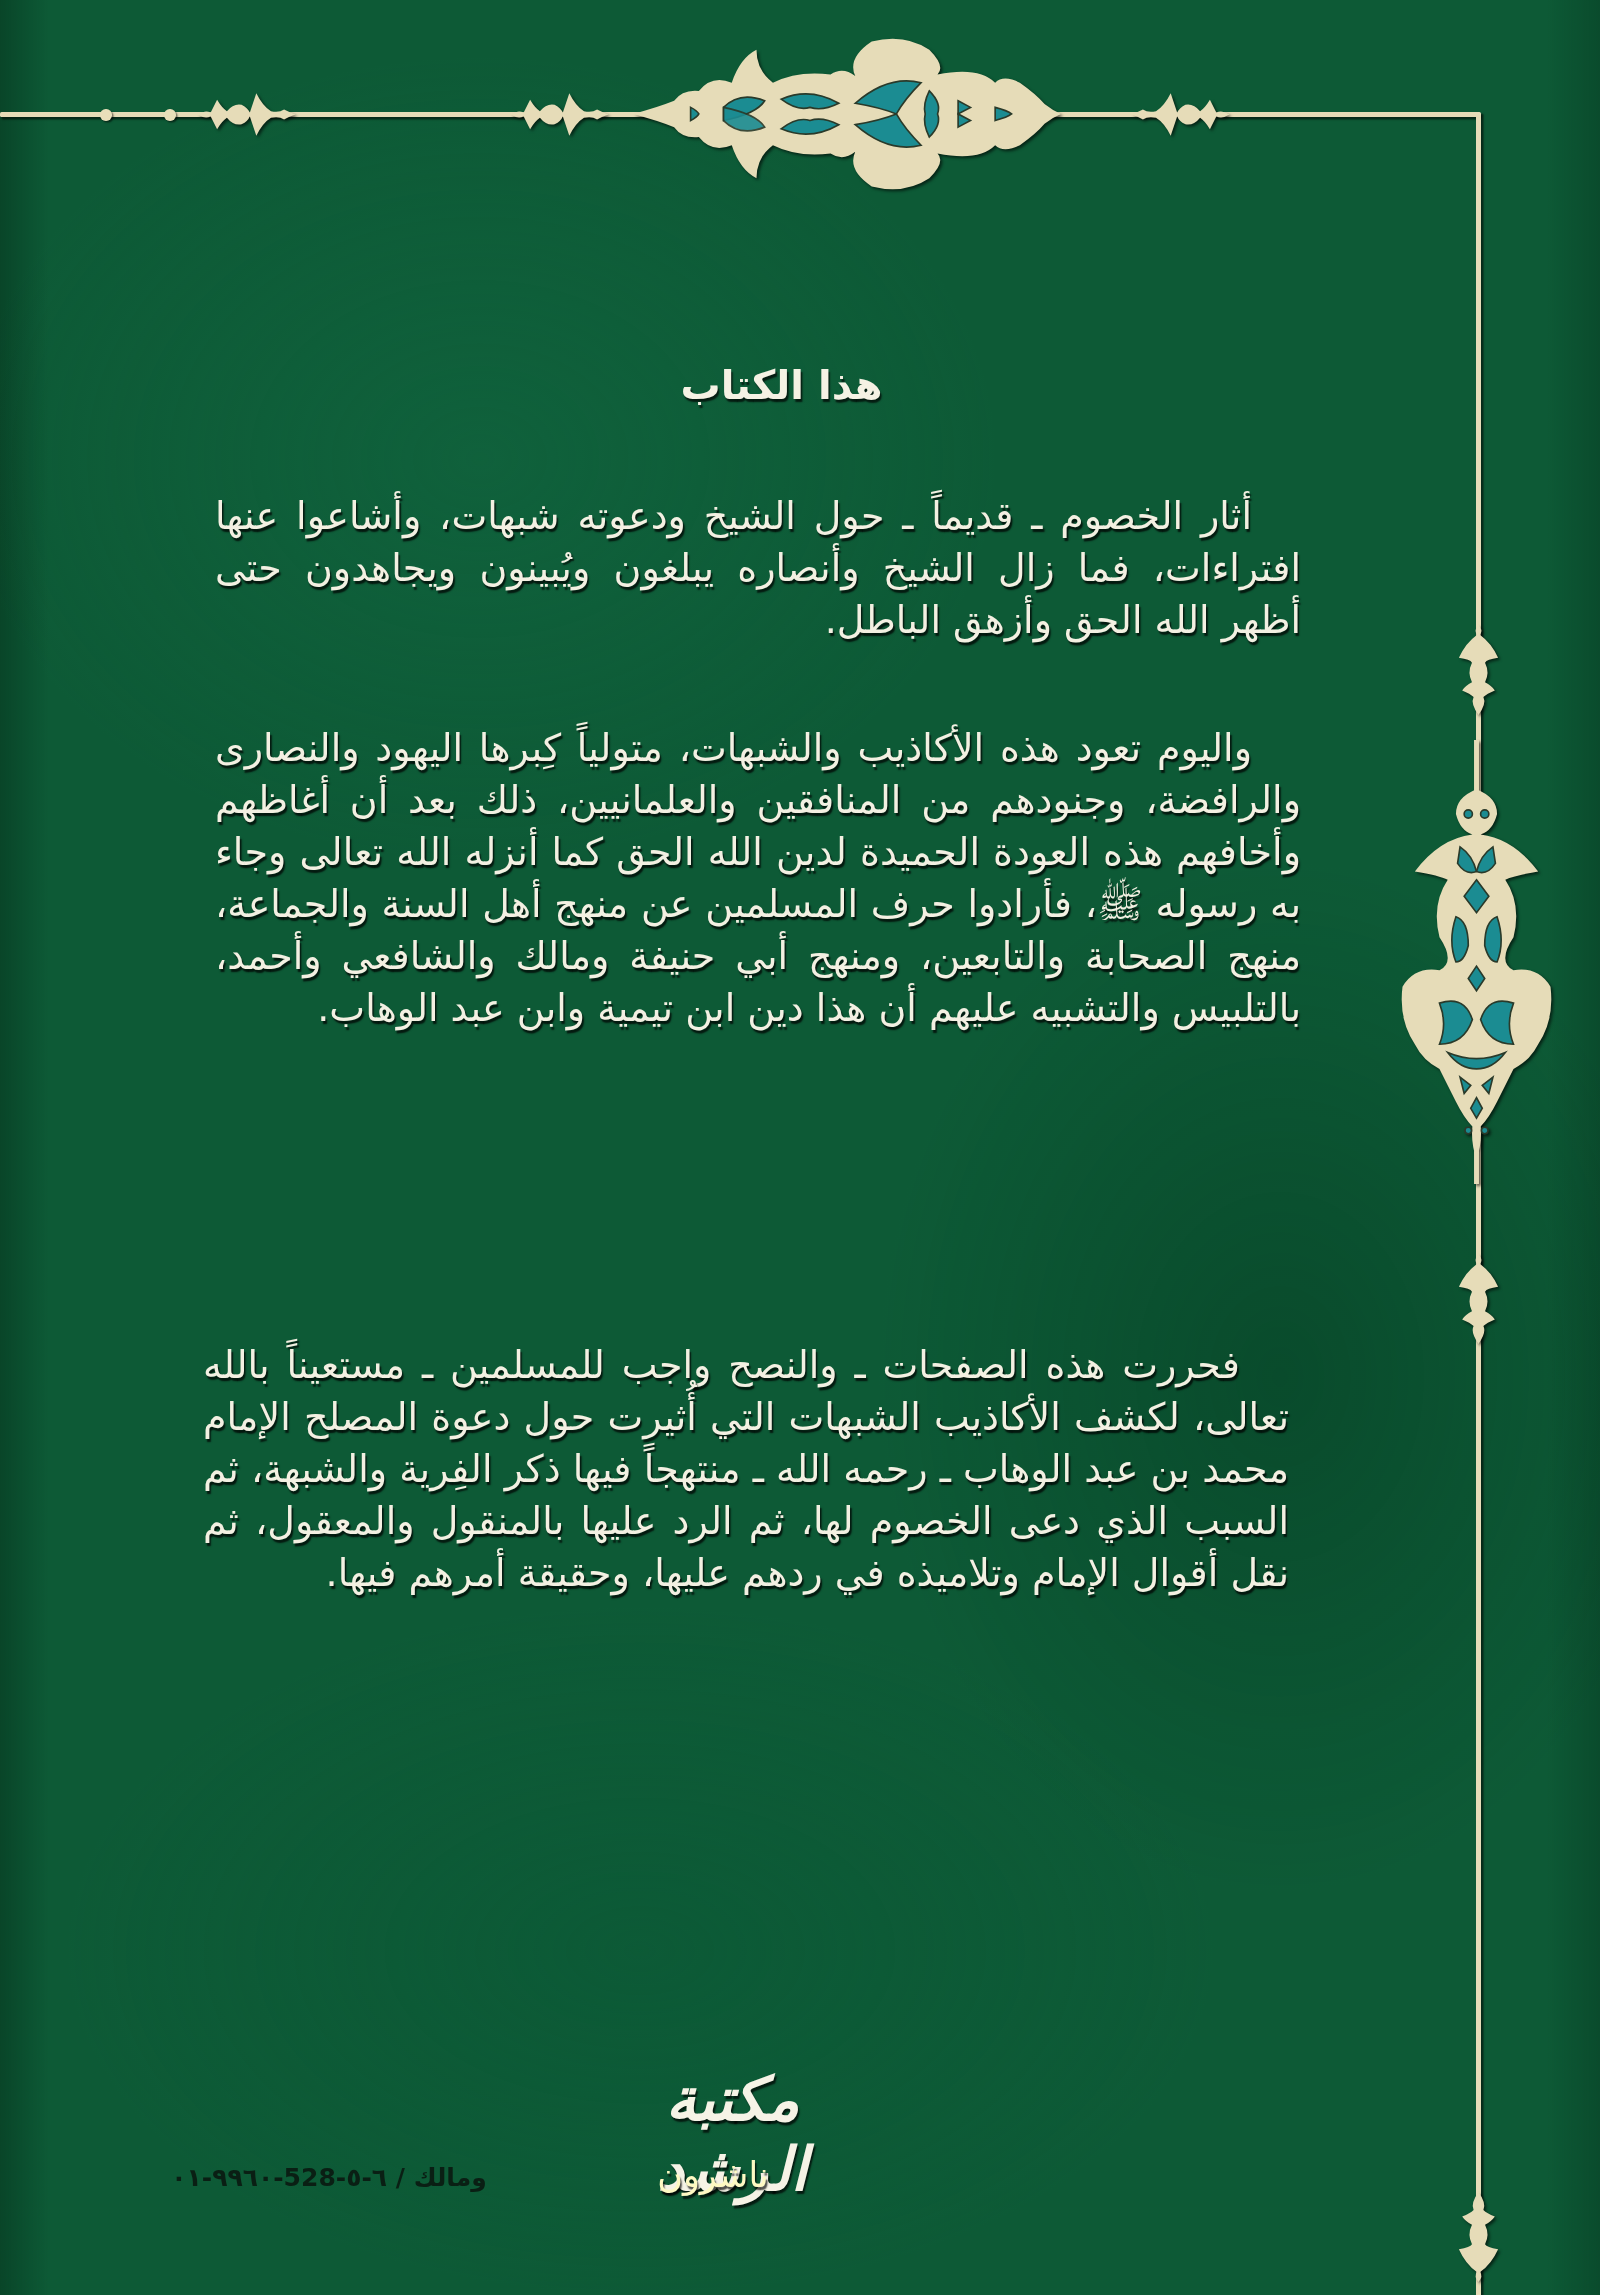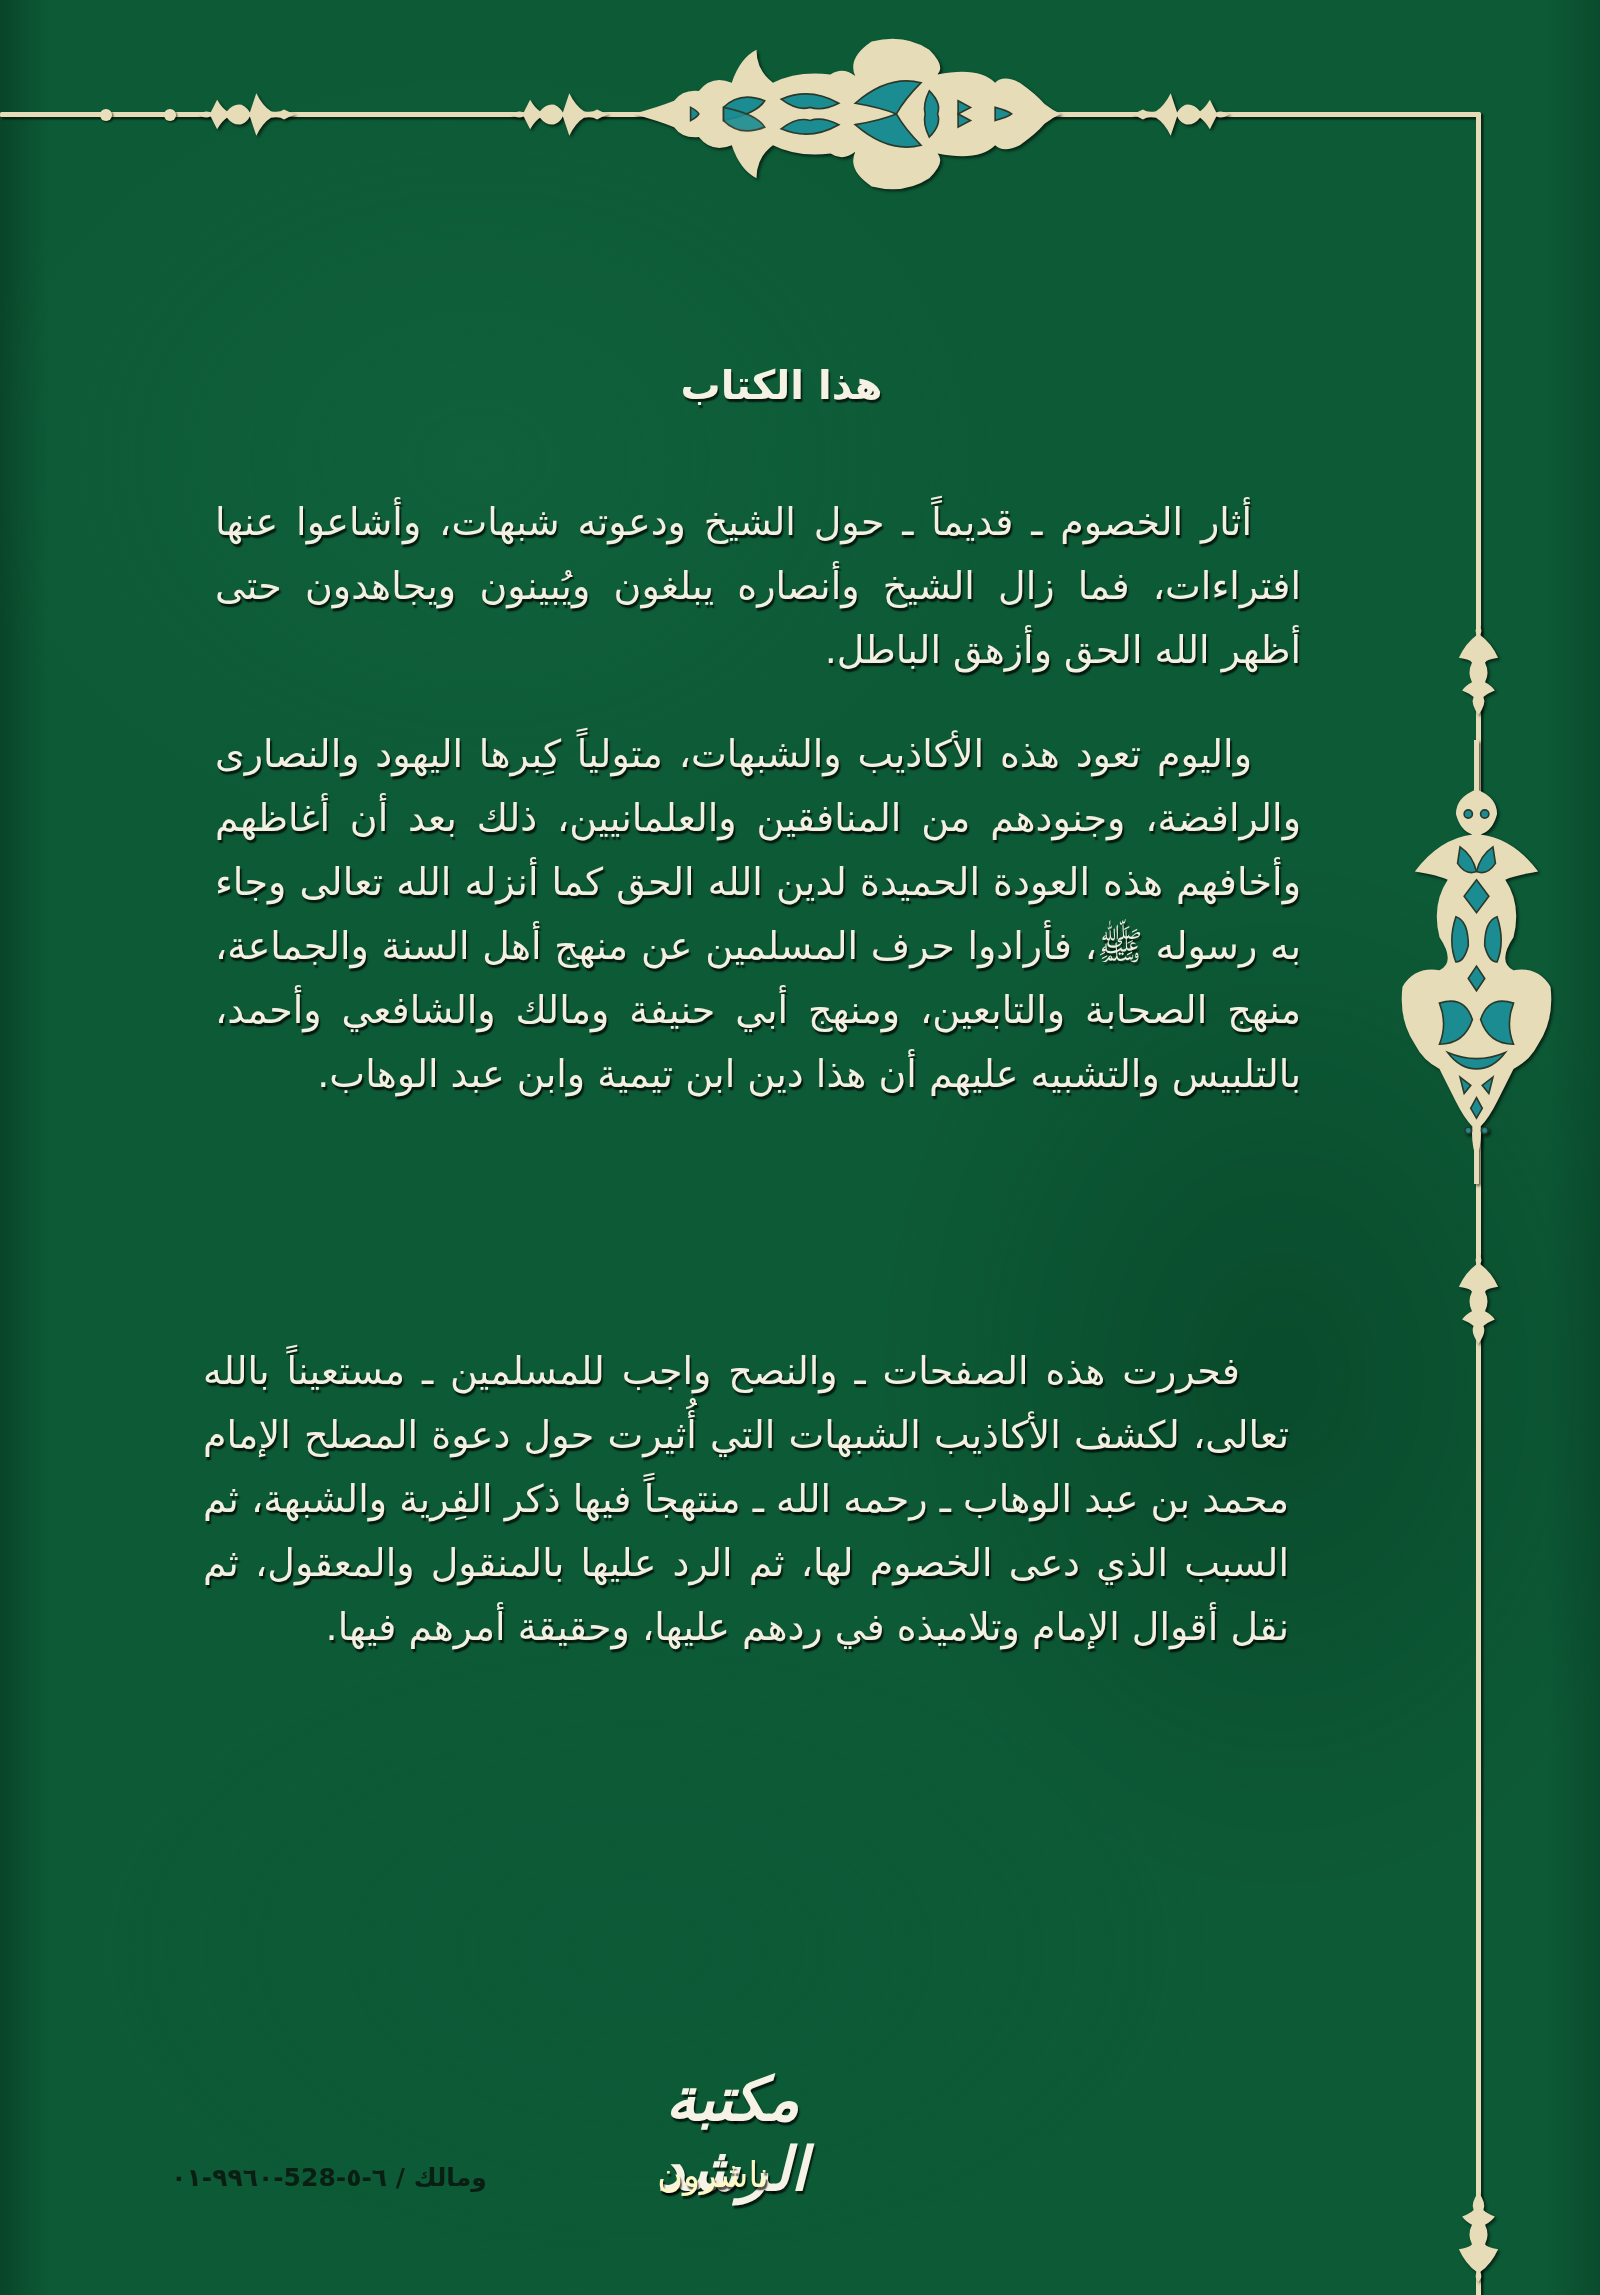--- a/index.html
+++ b/index.html
@@ -89,21 +89,21 @@
     }
     .paragraph {
       position: absolute;
       right: 300px;
       width: 1086px;
       direction: rtl;
       text-align: justify;
       text-align-last: right;
       font-family: "DejaVu Sans", sans-serif;
       font-size: 38px;
-      line-height: 64px;
+      line-height: 52px;
       color: #f3f0e2;
       text-shadow: 1.6px 2.5px 1.6px rgba(0,0,0,0.75);
     }
     .p1 { top: 490px; text-indent: 49px; }
     .p2 { top: 722px; text-indent: 49px; }
     .p3 { top: 1327px; text-indent: 49px; }
 
     
     .publisher-logo {
       position: absolute;

